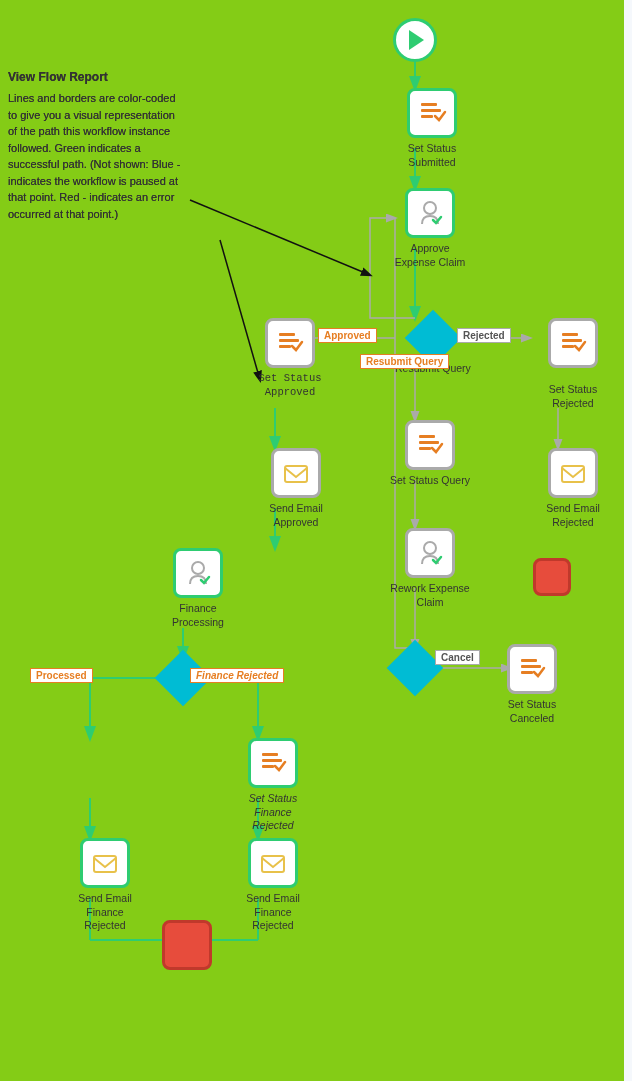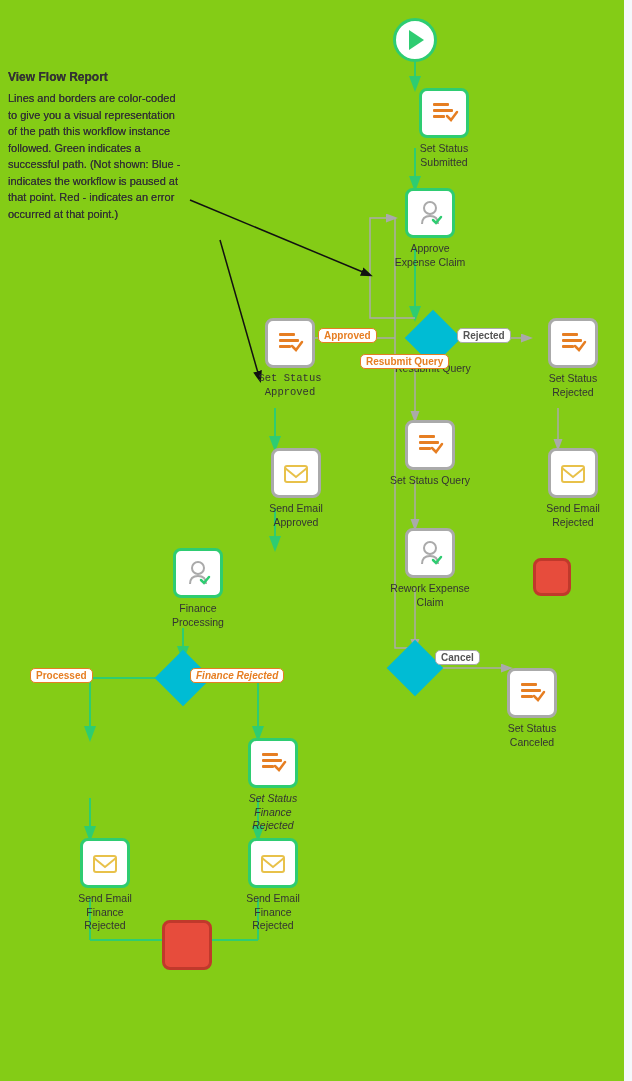--- a/index.html
+++ b/index.html
@@ -106,21 +106,21 @@
     .node-icon-svg {
       width: 30px;
       height: 30px;
     }
 
     
     .conn-label {
       position: absolute;
       background: white;
       border: 1.5px solid;
-      border-radius: 5px;
+      border-radius: 0;
       padding: 1px 5px;
       font-size: 10px;
       font-weight: bold;
       z-index: 10;
     }
     .conn-label.orange { border-color: #e67e22; color: #e67e22; }
     .conn-label.gray-label { border-color: #aaa; color: #555; }
 
     
     .connectors-svg {
@@ -216,21 +216,21 @@
   </svg>
 
   <div class="nodes-layer">
 
     <div class="node" style="left:393px; top:18px;">
       <div class="node-circle">
         <div class="play-icon"></div>
       </div>
     </div>
 
-    <div class="node" style="left:404px; top:88px;">
+    <div class="node" style="left:392px; top:88px;">
       <div class="node-square green">
         <svg class="node-icon-svg" viewBox="0 0 30 30">
           <rect x="4" y="5" width="16" height="3" rx="1" fill="#e67e22"></rect>
           <rect x="4" y="11" width="20" height="3" rx="1" fill="#e67e22"></rect>
           <rect x="4" y="17" width="12" height="3" rx="1" fill="#e67e22"></rect>
           <path d="M18,18 L22,22 L28,14" stroke="#e67e22" stroke-width="2.5" fill="none" stroke-linecap="round"></path>
         </svg>
       </div>
       <div class="node-label">Set Status Submitted</div>
     </div>
@@ -258,21 +258,21 @@
         <svg class="node-icon-svg" viewBox="0 0 30 30">
           <rect x="4" y="5" width="16" height="3" rx="1" fill="#e67e22"></rect>
           <rect x="4" y="11" width="20" height="3" rx="1" fill="#e67e22"></rect>
           <rect x="4" y="17" width="12" height="3" rx="1" fill="#e67e22"></rect>
           <path d="M17,18 L21,22 L27,14" stroke="#e67e22" stroke-width="2.5" fill="none" stroke-linecap="round"></path>
         </svg>
       </div>
       <div class="node-label">Set Status Approved</div>
     </div>
 
-    <div class="node" style="left:533px; top:318px;">
+    <div class="node" style="left:533px; top:318px;gap:11px;">
       <div class="node-square gray">
         <svg class="node-icon-svg" viewBox="0 0 30 30">
           <rect x="4" y="5" width="16" height="3" rx="1" fill="#e67e22"></rect>
           <rect x="4" y="11" width="20" height="3" rx="1" fill="#e67e22"></rect>
           <rect x="4" y="17" width="12" height="3" rx="1" fill="#e67e22"></rect>
           <path d="M17,18 L21,22 L27,14" stroke="#e67e22" stroke-width="2.5" fill="none" stroke-linecap="round"></path>
         </svg>
       </div>
       <div class="node-label">Set Status Rejected</div>
     </div>
@@ -330,21 +330,21 @@
       </div>
       <div class="node-label">Finance Processing</div>
     </div>
 
     <div class="node" style="left:395px; top:648px;">
       <div class="node-diamond-wrap">
         <div class="node-diamond"></div>
       </div>
     </div>
 
-    <div class="node" style="left:492px; top:668px;">
+    <div class="node" style="left:492px; top:644px;">
       <div class="node-square gray">
         <svg class="node-icon-svg" viewBox="0 0 30 30">
           <rect x="4" y="5" width="16" height="3" rx="1" fill="#e67e22"></rect>
           <rect x="4" y="11" width="20" height="3" rx="1" fill="#e67e22"></rect>
           <rect x="4" y="17" width="12" height="3" rx="1" fill="#e67e22"></rect>
           <path d="M17,18 L21,22 L27,14" stroke="#e67e22" stroke-width="2.5" fill="none" stroke-linecap="round"></path>
         </svg>
       </div>
       <div class="node-label">Set Status Canceled</div>
     </div>

